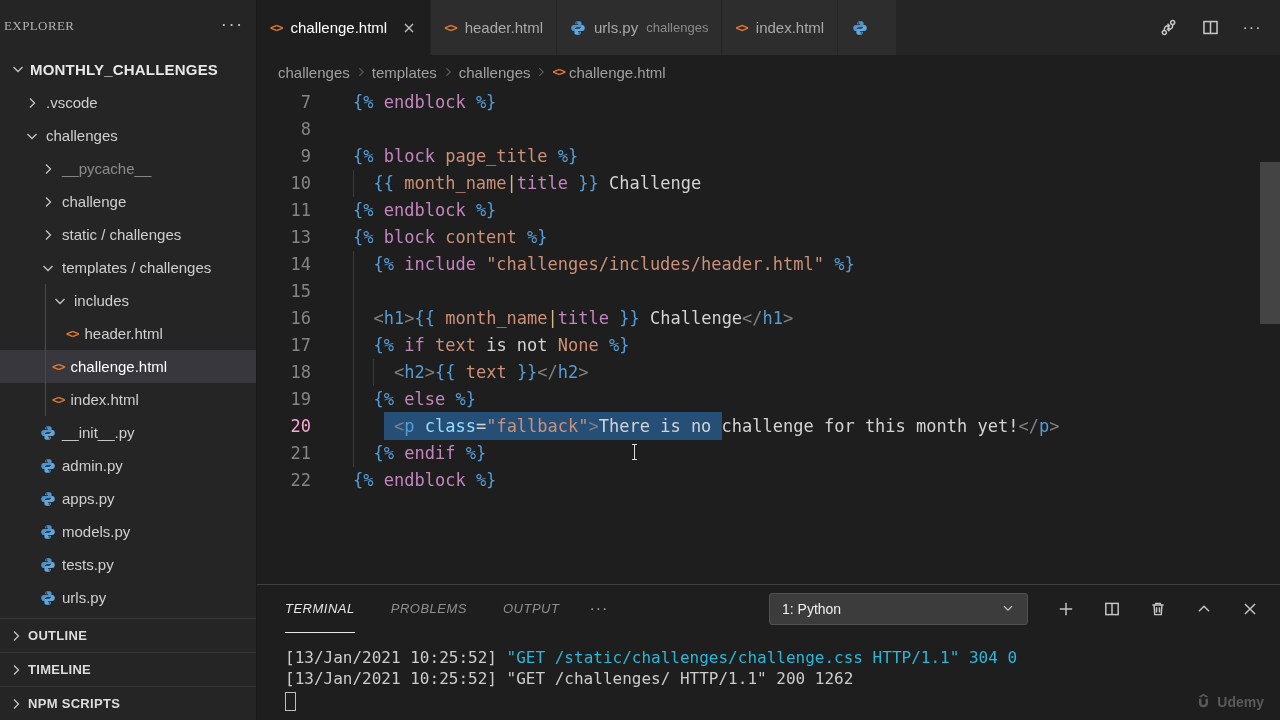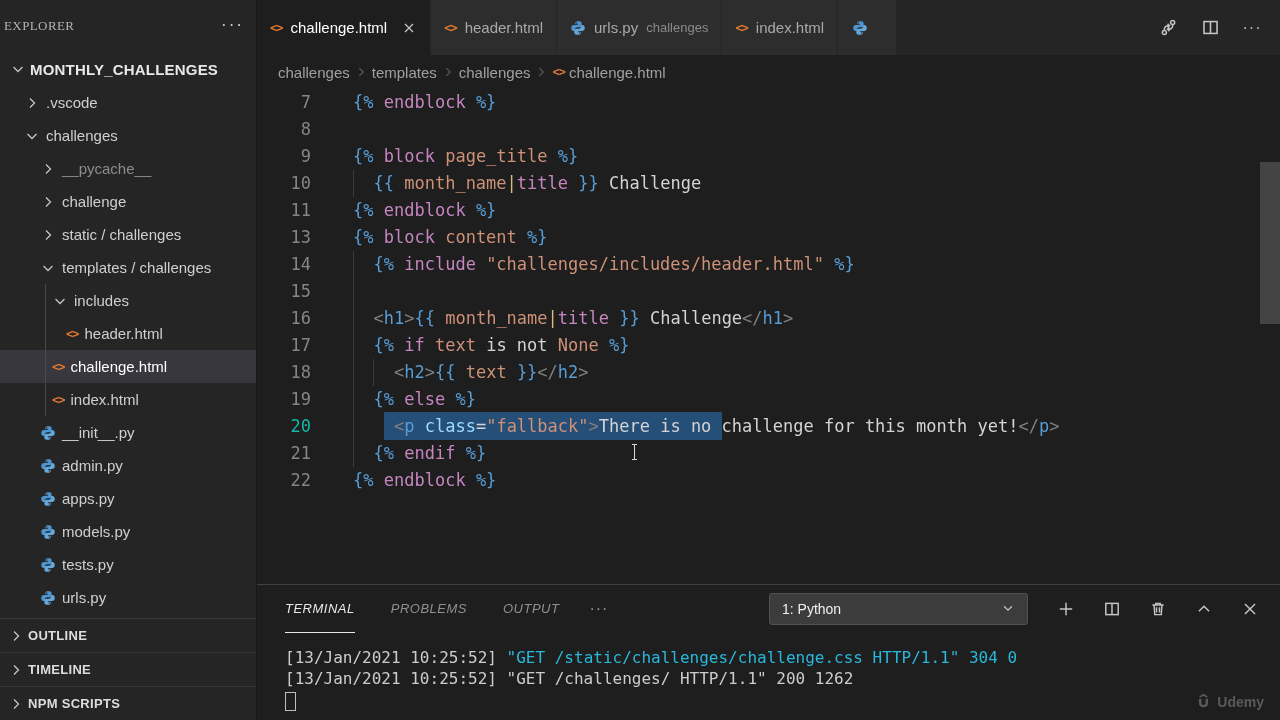--- a/index.html
+++ b/index.html
@@ -40,21 +40,21 @@
   
   #breadcrumb{height:34px;background:#1e1e1e;display:flex;align-items:center;gap:4px;padding-left:21px;
               font-size:15px;color:#a0a0a0;}
   .bc-item{cursor:pointer;}
   .bc-sep{width:14px;height:14px;display:inline-flex;opacity:.75;}
   
   #editor{position:relative;height:496px;background:#1e1e1e;overflow:hidden;
           font-family:"DejaVu Sans Mono",monospace;font-size:17px;line-height:27px;}
   .cl{display:flex;height:27px;}
   .ln{width:54px;flex:none;text-align:right;color:#858585;user-select:none;}
-  .cl.active .ln{color:#14b8a6;}
+  .cl.active .ln{color:#f9a8d4;}
   .ct{margin-left:42px;position:relative;white-space:pre;color:#d4d4d4;}
   .gd{position:absolute;top:0;bottom:0;width:1px;background:#3b3b3b;}
   .selspan{background:#264f78;padding:4px 0;}
   #sbthumb{position:absolute;right:0;top:73px;width:20px;height:162px;background:rgba(121,121,121,.42);}
   #ibeam{position:absolute;left:377px;top:355px;width:1px;height:16px;background:#dadada;}
   #ibeam:before,#ibeam:after{content:"";position:absolute;left:-2px;width:5px;height:1px;background:#dadada;}
   #ibeam:before{top:0;} #ibeam:after{bottom:0;}
   
   #panel{position:absolute;left:0;right:0;bottom:0;height:135px;background:#1e1e1e;border-top:1px solid rgba(128,128,128,.35);}
   .p-head{height:48px;display:flex;align-items:center;padding:0 20px 0 28px;}

